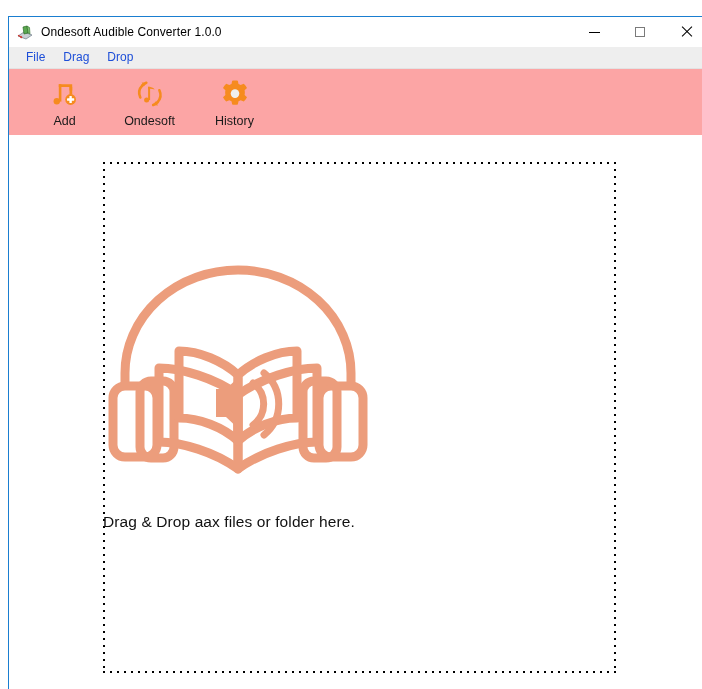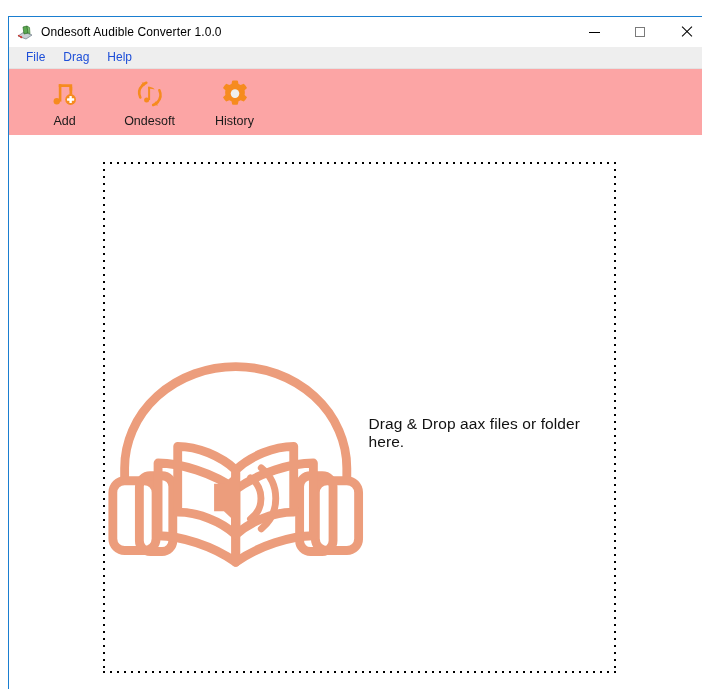--- a/index.html
+++ b/index.html
@@ -149,22 +149,22 @@
     top: 27px;
     width: 513px;
     height: 511px;
     box-sizing: border-box;
     background:
       repeating-linear-gradient(to right, #000 0 2px, transparent 2px 7px) top left / 100% 2px repeat-x,
       repeating-linear-gradient(to right, #000 0 2px, transparent 2px 7px) bottom left / 100% 2px repeat-x,
       repeating-linear-gradient(to bottom, #000 0 2px, transparent 2px 7px) top left / 2px 100% repeat-y,
       repeating-linear-gradient(to bottom, #000 0 2px, transparent 2px 7px) top right / 2px 100% repeat-y;
     display: flex;
-    flex-direction: row;
-    align-items: center;
+    flex-direction: column;
+    align-items: flex-start;
     justify-content: flex-start;
   }
   .drop-illustration {
     margin-top: 93px;
     width: 270px;
     height: 228px;
   }
   .drop-text {
     margin-top: 30px;
     font-size: 15.5px;
@@ -198,21 +198,21 @@
       </div>
       <div class="win-btn close">
         <span class="glyph-close"></span>
       </div>
     </div>
   </div>
 
   <div class="menubar">
     <div class="menu-item">File</div>
     <div class="menu-item">Drag</div>
-    <div class="menu-item">Help</div>
+    <div class="menu-item">Drop</div>
   </div>
 
   <div class="toolbar">
 
     <div class="tool-btn">
       <svg class="tool-icon" viewBox="0 0 34 34">
         <path d="M12 24.2a3.2 3.2 0 1 1-3.2-3.2 3.2 3.2 0 0 1 3.2 3.2z" fill="#F68B1F"></path>
         <rect x="10.8" y="7.2" width="2.6" height="17.4" fill="#F68B1F"></rect>
         <path d="M10.8 7.2 h13.4 v6.2 h-2.7 v-3.5 h-10.7 z" fill="#F68B1F"></path>
         <rect x="21.5" y="9.9" width="2.7" height="7.6" fill="#F68B1F"></rect>

